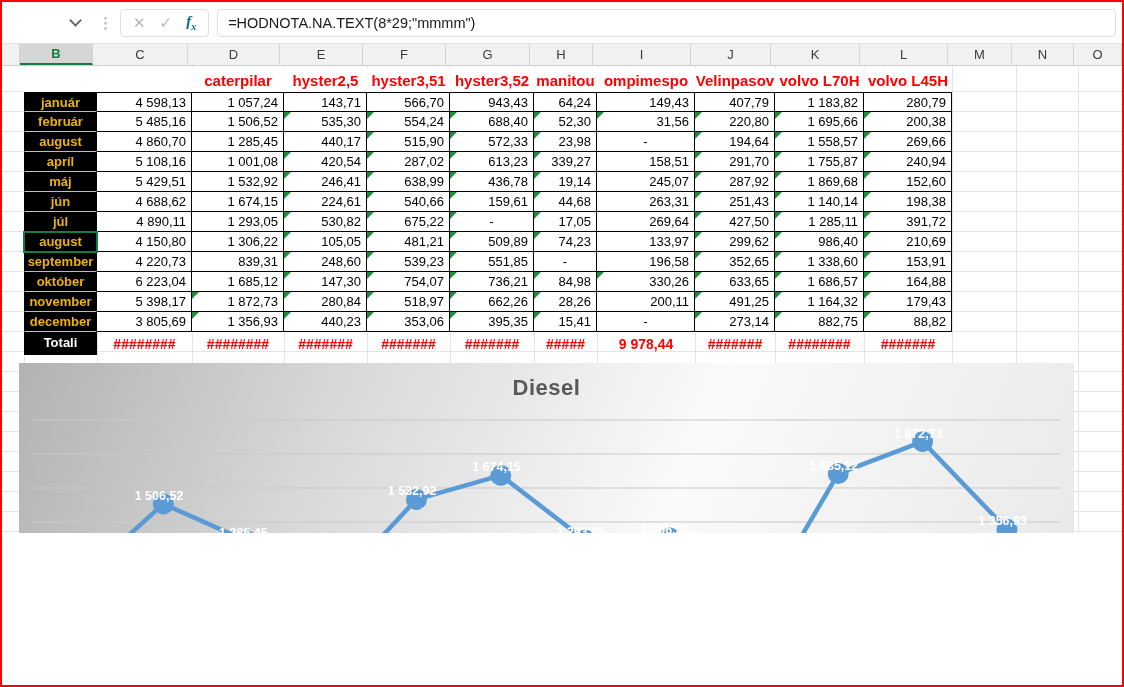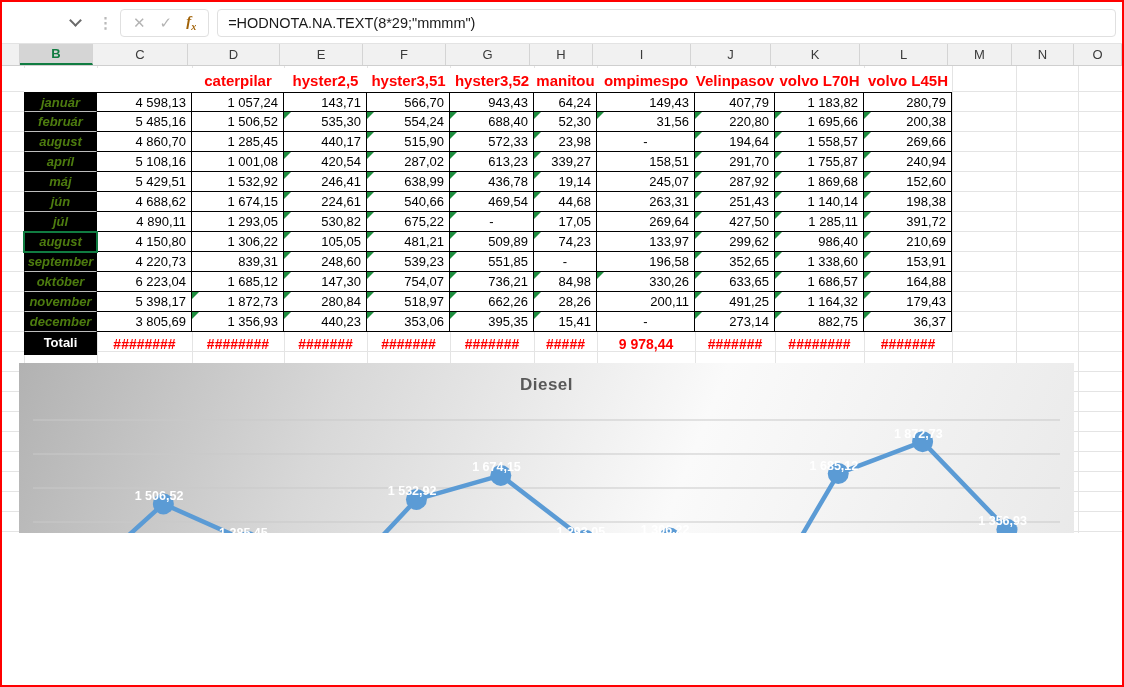--- a/index.html
+++ b/index.html
@@ -7,53 +7,53 @@
   .app { position:relative; width:1124px; height:687px; border:2px solid #ff0000; background:#fff; overflow:hidden; }
 
   
   .fbar { position:absolute; left:0; top:0; width:100%; height:42px; background:#fff; display:flex; align-items:center; border-bottom:1px solid #e3e3e3; }
   .namebox { position:relative; width:86px; height:28px; margin-left:4px; display:flex; align-items:center; justify-content:flex-end; }
   .chev { width:9px; height:9px; border-right:2px solid #6a6a6a; border-bottom:2px solid #6a6a6a; transform:rotate(45deg); margin-right:12px; margin-top:-4px; }
   .dots { color:#b9b9b9; font-size:15px; font-weight:bold; padding:0 6px; letter-spacing:1px; }
   .fbtns { display:flex; align-items:center; gap:14px; border:1px solid #e0e0e0; border-radius:4px; height:28px; padding:0 12px; }
   .xicon { color:#b3b3b3; font-size:15px; }
   .vicon { color:#b3b3b3; font-size:15px; }
-  .fxicon { color:#a16207; font-size:15px; font-family:"Liberation Serif", serif; font-style:italic; font-weight:bold; }
+  .fxicon { color:#0369a1; font-size:15px; font-family:"Liberation Serif", serif; font-style:italic; font-weight:bold; }
   .fxicon sub { font-size:10px; }
   .finput { flex:1; height:28px; margin:0 6px 0 8px; border:1px solid #e0e0e0; border-radius:4px; display:flex; align-items:center; padding-left:10px; font-size:14.5px; color:#1a1a1a; white-space:nowrap; overflow:hidden; }
 
   
   .chead { position:absolute; left:0; top:42px; width:100%; height:22px; background:#f1f1f1; display:flex; border-bottom:1px solid #cfcfcf; }
   .hstub { width:22px; height:100%; background:#f1f1f1; border-right:1px solid #d4d4d4; }
   .hcell { height:100%; display:flex; align-items:center; justify-content:center; font-size:13px; color:#3b3b3b; border-right:1px solid #d4d4d4; flex:0 0 auto; }
   .hcell.sel { background:#d5d5d5; color:#107c41; border-bottom:2px solid #107c41; font-weight:bold; }
 
   
   .sheet { position:absolute; left:0; top:64px; width:100%; height:467px; background:repeating-linear-gradient(to bottom,#ffffff 0 19px,#e4e4e4 19px 20px); background-position:0 6px; overflow:hidden; }
   .vline { position:absolute; top:0; bottom:0; width:1px; background:#e4e4e4; z-index:1; }
 
   
   .tbl { position:absolute; left:22px; top:2px; z-index:2; display:grid; background:transparent; }
   .cell { position:relative; height:20px; font-size:13px; display:flex; align-items:center; background:#fff; }
   .caprow-cell { background:#fff; border:none; height:24px; justify-content:center; font-weight:bold; font-size:15px; color:#ff0000; white-space:nowrap; overflow:visible; z-index:3; }
   .caprow-blank { background:#fff; height:24px; }
-  .mcell { background:#000; color:#4d7c0f; font-weight:bold; justify-content:center; border-bottom:1px solid #bdbdbd; border-right:1px solid #000; border-left:1px solid #000;font-style:italic; }
+  .mcell { background:#000; color:#eab308; font-weight:bold; justify-content:center; border-bottom:1px solid #bdbdbd; border-right:1px solid #000; border-left:1px solid #000; }
   .vcell { justify-content:flex-end; padding-right:5px; color:#000; border-right:1px solid #000; border-bottom:1px solid #000; }
   .vcell.topline { border-top:1px solid #000; }
   .mcell.topline { border-top:1px solid #000; }
   .vcell.dash { justify-content:center; padding-right:0; }
   .tri { position:absolute; left:0; top:0; width:7px; height:7px; background:#1e8e3e; clip-path:polygon(0 0,100% 0,0 100%); }
   .selcell { outline:2px solid #107c41; outline-offset:-1px; z-index:4; }
   .totlabel { background:#000; color:#fff; font-weight:bold; justify-content:center; height:23px; border-bottom:3px solid #000; }
   .totcell { background:transparent; color:#ff0000; font-weight:bold; font-size:14px; justify-content:center; height:23px; border:none; }
 
   
   .chart { position:absolute; left:17px; top:297px; width:1055px; height:320px; z-index:3;
            background:linear-gradient(112deg,#b2b2b2 0%,#d8d8d8 28%,#fafafa 60%,#e7e7e7 100%); }
-  .ctitle { position:absolute; left:0; top:12px; width:100%; text-align:center; font-size:17px; font-weight:bold; color:#595959; letter-spacing:.5px; }
+  .ctitle { position:absolute; left:0; top:12px; width:100%; text-align:center; font-size:22px; font-weight:bold; color:#595959; letter-spacing:.5px; }
   .chart svg { position:absolute; left:0; top:0; }
   .chart svg text { font-family:"Liberation Sans", sans-serif; font-size:12.5px; font-weight:bold; fill:#ffffff; }
 </style>
 </head>
 <body>
 
 <div class="app">
 
   <div class="fbar">
     <div class="namebox">
@@ -305,21 +305,21 @@
         </div>
         <div class="cell vcell">
           <span>224,61</span>
           <span class="tri"></span>
         </div>
         <div class="cell vcell">
           <span>540,66</span>
           <span class="tri"></span>
         </div>
         <div class="cell vcell">
-          <span>469,54</span>
+          <span>159,61</span>
           <span class="tri"></span>
         </div>
         <div class="cell vcell">
           <span>44,68</span>
           <span class="tri"></span>
         </div>
         <div class="cell vcell">
           <span>263,31</span>
         </div>
         <div class="cell vcell">
@@ -554,21 +554,21 @@
         </div>
         <div class="cell vcell">
           <span>273,14</span>
           <span class="tri"></span>
         </div>
         <div class="cell vcell">
           <span>882,75</span>
           <span class="tri"></span>
         </div>
         <div class="cell vcell">
-          <span>36,37</span>
+          <span>88,82</span>
           <span class="tri"></span>
         </div>
         <div class="cell totlabel">Totali</div>
         <div class="cell totcell">########</div>
         <div class="cell totcell">########</div>
         <div class="cell totcell">#######</div>
         <div class="cell totcell">#######</div>
         <div class="cell totcell">#######</div>
         <div class="cell totcell">#####</div>
         <div class="cell totcell">9 978,44</div>

